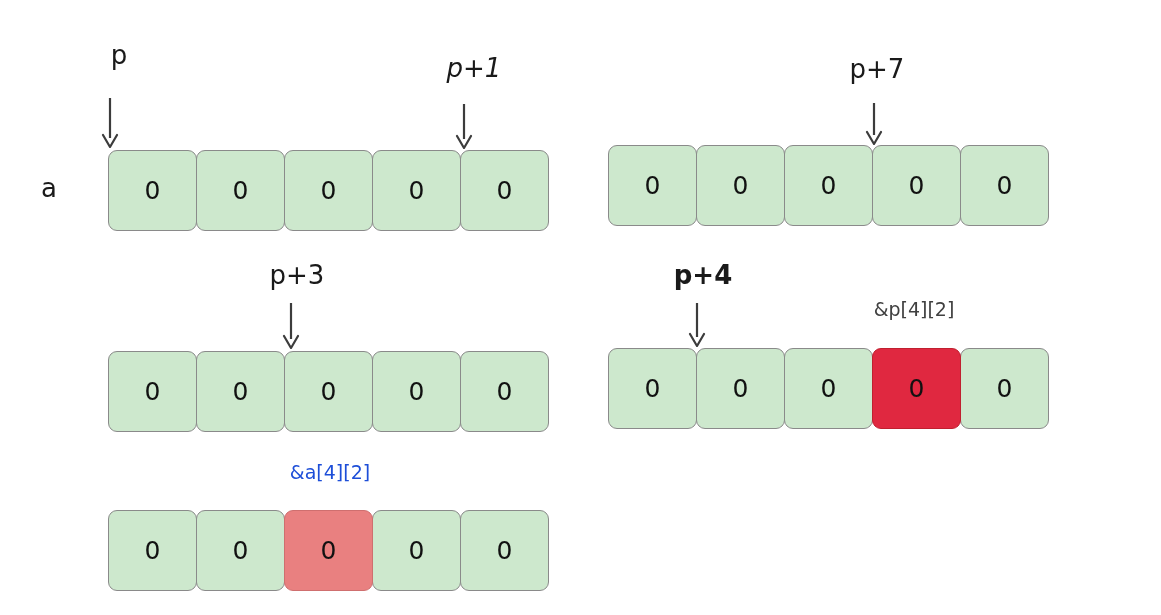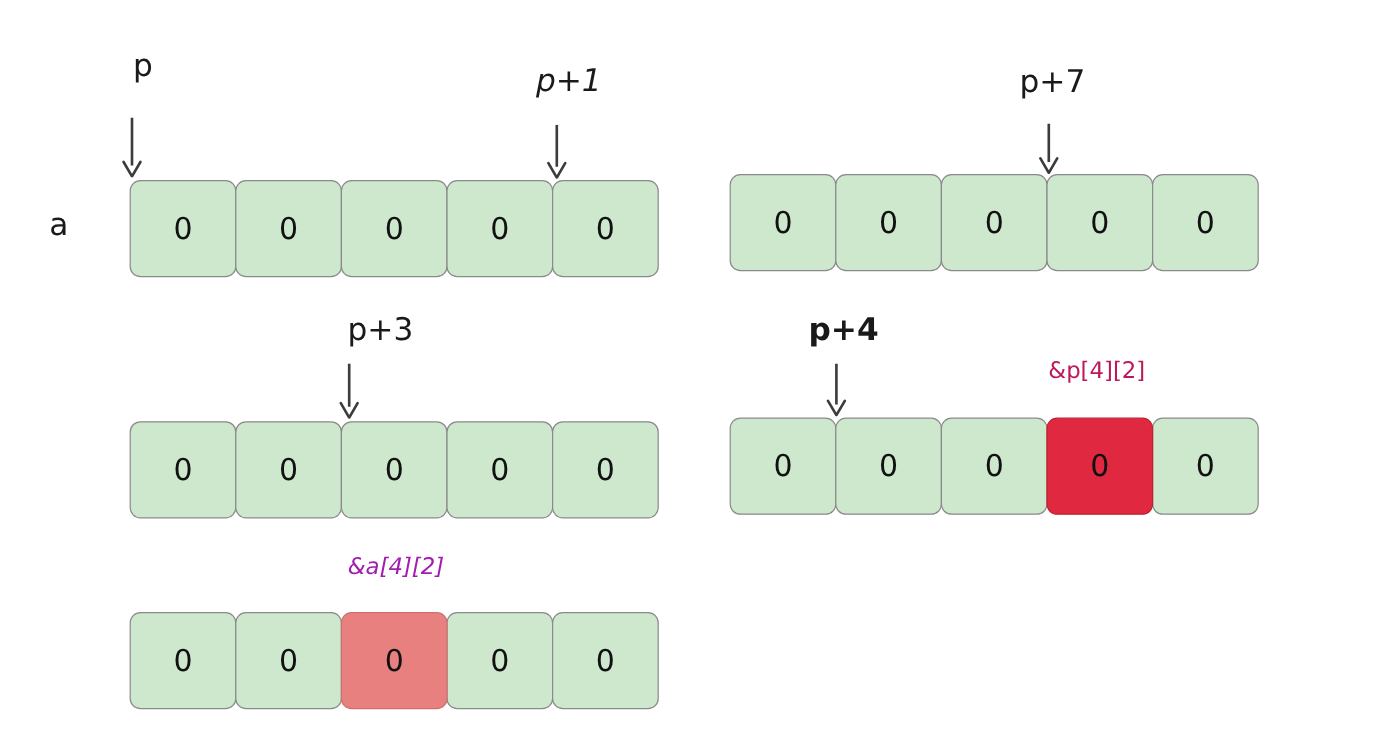--- a/index.html
+++ b/index.html
@@ -76,22 +76,22 @@
   .arrow svg { display: block; }
 
   
   .annot {
     position: absolute;
     font-size: 19px;
     line-height: 1;
     white-space: nowrap;
     transform: translateX(-50%);
   }
-  .annot.bright { color: #be185d; text-align: center; }
-  .annot.soft   { color: #a21caf; font-style: italic; }
+  .annot.bright { color: #404040; text-align: center; }
+  .annot.soft   { color: #1d4ed8; }
 
   
   .row-name {
     position: absolute;
     font-size: 26px;
     line-height: 1;
     color: #1a1a1a;
   }
 </style>
 </head>
@@ -147,21 +147,21 @@
         <polyline points="4,32 11,44 18,32" fill="none" stroke="#3c3c3c" stroke-width="2.2" stroke-linecap="round" stroke-linejoin="round"></polyline>
       </svg>
     </div>
     <div class="ptr-label" style="left: 877px; top: 56px;">p+7</div>
     <div class="arrow" style="left: 874px; top: 103px;">
       <svg width="22" height="42" viewBox="0 0 22 42">
         <line x1="11" y1="0" x2="11" y2="32" stroke="#3c3c3c" stroke-width="2.2"></line>
         <polyline points="4,29 11,41 18,29" fill="none" stroke="#3c3c3c" stroke-width="2.2" stroke-linecap="round" stroke-linejoin="round"></polyline>
       </svg>
     </div>
-    <div class="ptr-label" style="left: 297px; top: 262px; margin-left: 20px;">p+3</div>
+    <div class="ptr-label" style="left: 297px; top: 262px;">p+3</div>
     <div class="arrow" style="left: 291px; top: 303px;">
       <svg width="22" height="46" viewBox="0 0 22 46">
         <line x1="11" y1="0" x2="11" y2="36" stroke="#3c3c3c" stroke-width="2.2"></line>
         <polyline points="4,33 11,45 18,33" fill="none" stroke="#3c3c3c" stroke-width="2.2" stroke-linecap="round" stroke-linejoin="round"></polyline>
       </svg>
     </div>
     <div class="ptr-label" style="left: 703px; top: 262px; font-weight: bold;">p+4</div>
     <div class="arrow" style="left: 697px; top: 303px;">
       <svg width="22" height="44" viewBox="0 0 22 44">
         <line x1="11" y1="0" x2="11" y2="34" stroke="#3c3c3c" stroke-width="2.2"></line>

